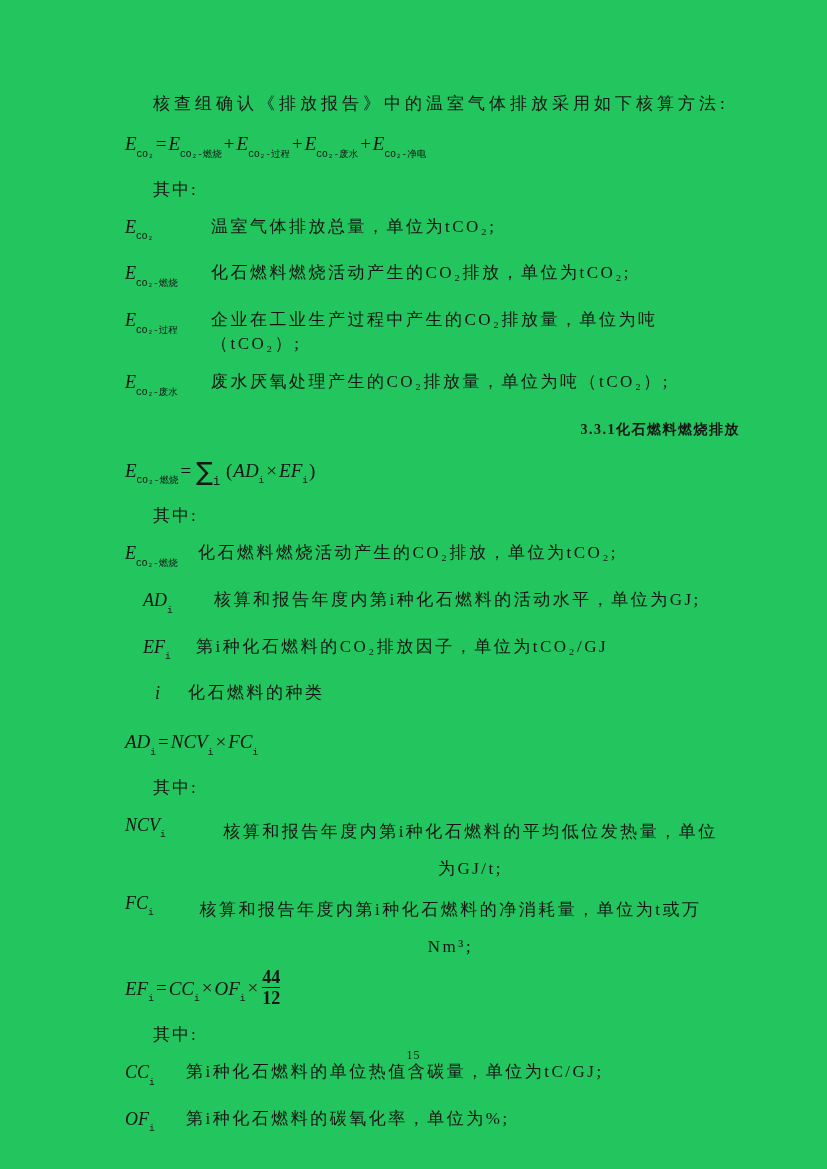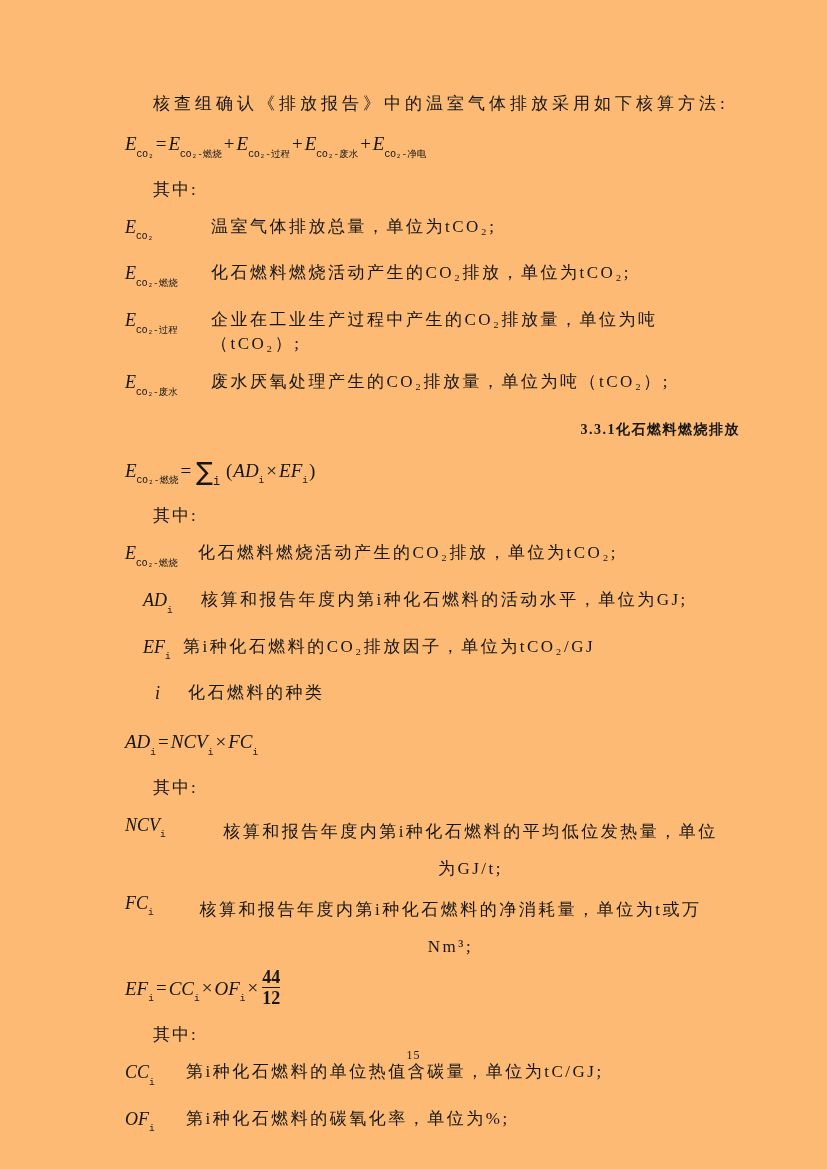--- a/index.html
+++ b/index.html
@@ -1,19 +1,19 @@
 <!DOCTYPE html>
 <html><head>
 <meta charset="utf-8">
 <style>
   html,body{margin:0;padding:0;background:#ffffff;}
   .page{
     position:relative;
     width:827px;height:1169px;
-    background:#fdba74;
+    background:#22c55e;
     color:#151515;
     font-family:"Liberation Serif","DejaVu Serif",serif;
     box-sizing:border-box;
     padding:90px 87px 0 125px;
     overflow:hidden;
   }
   
   .intro{
     margin:0 0 13px;
     font-size:17px;
@@ -92,21 +92,21 @@
   }
   .deftext{
     letter-spacing:2.5px;
     max-width:520px;
   }
   .wrap2 .deftext{line-height:37px;max-width:505px;text-align:center;}
   .wrap2{margin-bottom:4px;}
   .t73 .term{flex-basis:73px;}
   .t93 .term{flex-basis:93px;}
   .t61 .term{flex-basis:61px;}
-  .ind18{padding-left:18px;}
+  .ind18{padding-left:18px;gap:13px;}
   .ind18 .term{flex-basis:58px;}
   .ind18.n40 .term{flex-basis:40px;}
   .ind30{padding-left:30px;}
   .ind30 .term{flex-basis:33px;}
   
   .pagenum{
     position:absolute;
     left:0;right:0;
     top:1048px;
     text-align:center;

